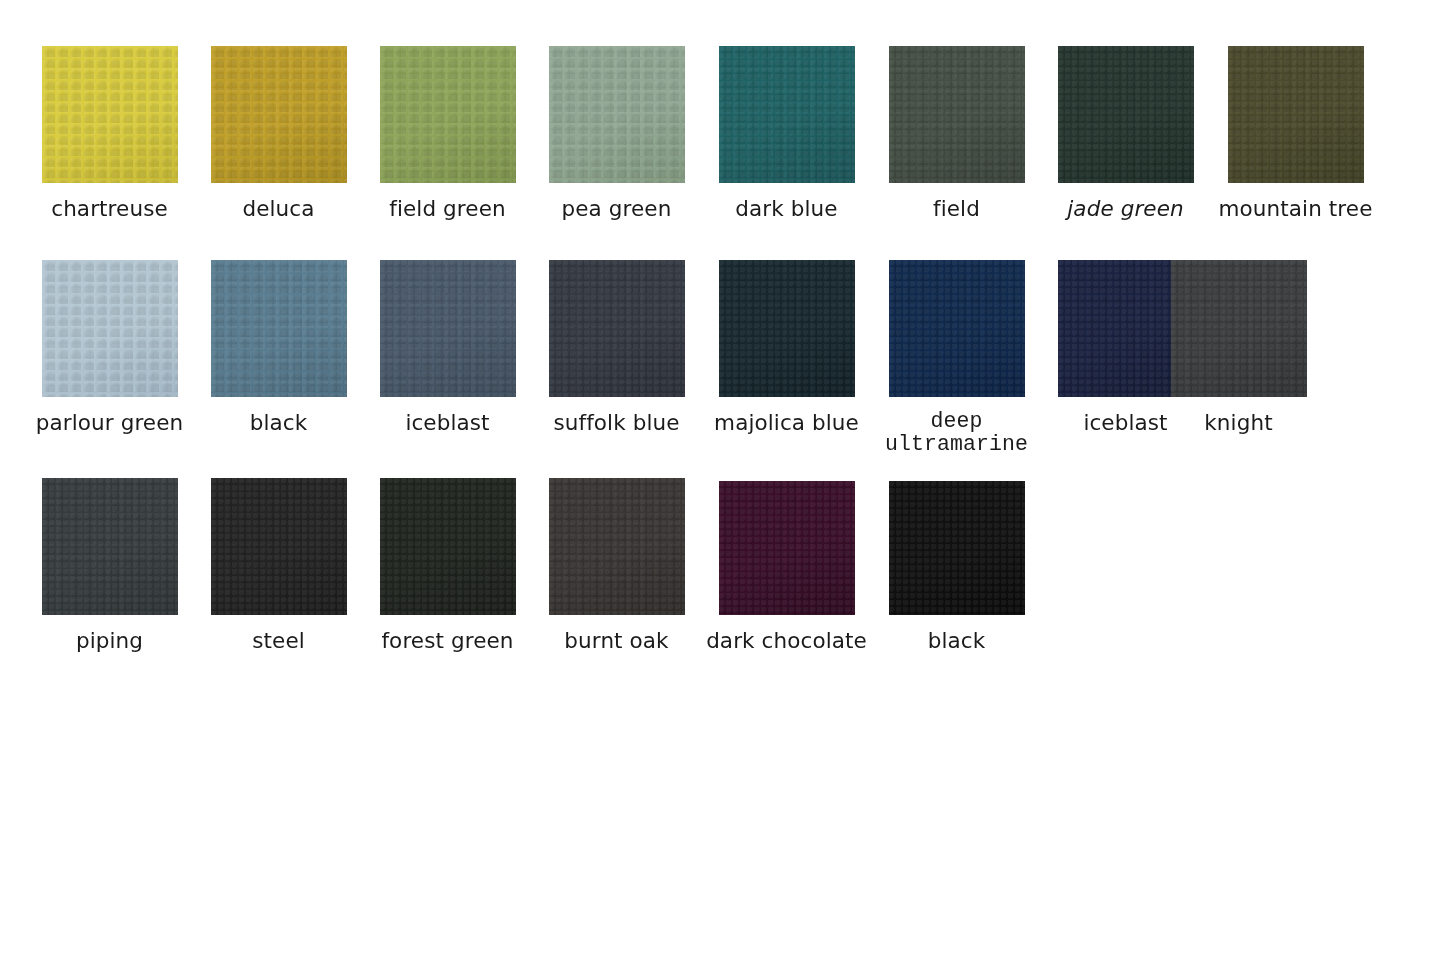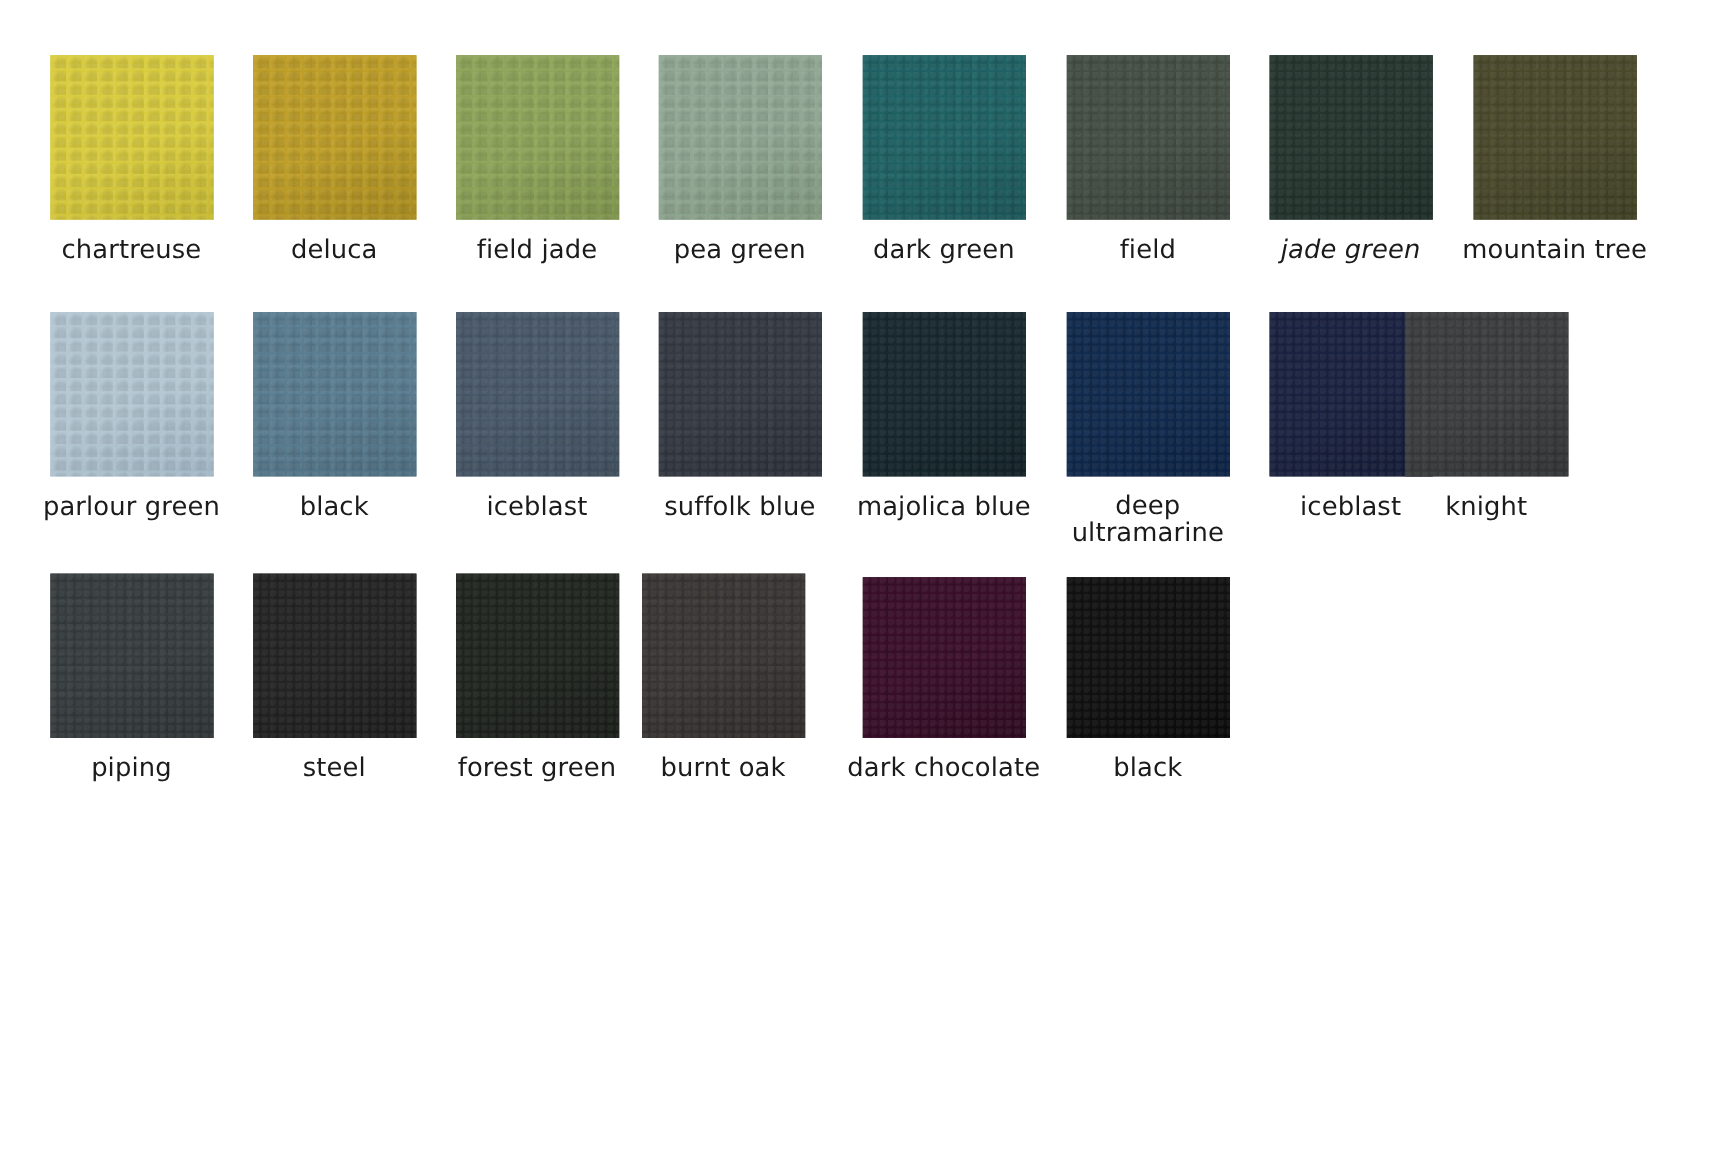--- a/index.html
+++ b/index.html
@@ -66,29 +66,29 @@
     <div class="swatch-cell row-1" style="left: 25px; top: 46px;">
       <div class="swatch-chip" title="chartreuse" style="width: 136px; height: 137px; background-image: radial-gradient(circle at 30% 30%, rgba(255, 255, 255, 0.055) 0px, rgba(255, 255, 255, 0.055) 38%, rgba(0, 0, 0, 0) 60%), radial-gradient(circle at 70% 75%, rgba(0, 0, 0, 0.086) 0px, rgba(0, 0, 0, 0.086) 34%, rgba(0, 0, 0, 0) 62%), linear-gradient(160deg, rgb(217, 204, 63) 0%, rgb(217, 204, 63) 55%, rgb(199, 186, 51) 100%); background-color: rgb(217, 204, 63);"></div>
       <div class="swatch-label">chartreuse</div>
     </div>
     <div class="swatch-cell row-1" style="left: 194px; top: 46px;">
       <div class="swatch-chip" title="deluca" style="width: 136px; height: 137px; background-image: radial-gradient(circle at 30% 30%, rgba(255, 255, 255, 0.055) 0px, rgba(255, 255, 255, 0.055) 38%, rgba(0, 0, 0, 0) 60%), radial-gradient(circle at 70% 75%, rgba(0, 0, 0, 0.086) 0px, rgba(0, 0, 0, 0.086) 34%, rgba(0, 0, 0, 0) 62%), linear-gradient(160deg, rgb(191, 159, 40) 0%, rgb(191, 159, 40) 55%, rgb(169, 140, 31) 100%); background-color: rgb(191, 159, 40);"></div>
       <div class="swatch-label">deluca</div>
     </div>
     <div class="swatch-cell row-1" style="left: 363px; top: 46px;">
       <div class="swatch-chip" title="field green" style="width: 136px; height: 137px; background-image: radial-gradient(circle at 30% 30%, rgba(255, 255, 255, 0.055) 0px, rgba(255, 255, 255, 0.055) 38%, rgba(0, 0, 0, 0) 60%), radial-gradient(circle at 70% 75%, rgba(0, 0, 0, 0.086) 0px, rgba(0, 0, 0, 0.086) 34%, rgba(0, 0, 0, 0) 62%), linear-gradient(160deg, rgb(142, 165, 90) 0%, rgb(142, 165, 90) 55%, rgb(126, 148, 76) 100%); background-color: rgb(142, 165, 90);"></div>
-      <div class="swatch-label">field jade</div>
+      <div class="swatch-label">field green</div>
     </div>
     <div class="swatch-cell row-1" style="left: 532px; top: 46px;">
       <div class="swatch-chip" title="pea green" style="width: 136px; height: 137px; background-image: radial-gradient(circle at 30% 30%, rgba(255, 255, 255, 0.055) 0px, rgba(255, 255, 255, 0.055) 38%, rgba(0, 0, 0, 0) 60%), radial-gradient(circle at 70% 75%, rgba(0, 0, 0, 0.086) 0px, rgba(0, 0, 0, 0.086) 34%, rgba(0, 0, 0, 0) 62%), linear-gradient(160deg, rgb(145, 168, 148) 0%, rgb(145, 168, 148) 55%, rgb(130, 153, 127) 100%); background-color: rgb(145, 168, 148);"></div>
       <div class="swatch-label">pea green</div>
     </div>
     <div class="swatch-cell row-1" style="left: 702px; top: 46px;">
       <div class="swatch-chip" title="dark teal" style="width: 136px; height: 137px; background-image: radial-gradient(circle at 30% 30%, rgba(255, 255, 255, 0.055) 0px, rgba(255, 255, 255, 0.055) 38%, rgba(0, 0, 0, 0) 60%), radial-gradient(circle at 70% 75%, rgba(0, 0, 0, 0.086) 0px, rgba(0, 0, 0, 0.086) 34%, rgba(0, 0, 0, 0) 62%), linear-gradient(160deg, rgb(31, 98, 101) 0%, rgb(31, 98, 101) 55%, rgb(26, 85, 88) 100%); background-color: rgb(31, 98, 101);"></div>
-      <div class="swatch-label">dark green</div>
+      <div class="swatch-label">dark blue</div>
     </div>
     <div class="swatch-cell row-1" style="left: 872px; top: 46px;">
       <div class="swatch-chip" title="lichen" style="width: 136px; height: 137px; background-image: radial-gradient(circle at 30% 30%, rgba(255, 255, 255, 0.055) 0px, rgba(255, 255, 255, 0.055) 38%, rgba(0, 0, 0, 0) 60%), radial-gradient(circle at 70% 75%, rgba(0, 0, 0, 0.086) 0px, rgba(0, 0, 0, 0.086) 34%, rgba(0, 0, 0, 0) 62%), linear-gradient(160deg, rgb(69, 79, 69) 0%, rgb(69, 79, 69) 55%, rgb(57, 66, 58) 100%); background-color: rgb(69, 79, 69);"></div>
       <div class="swatch-label">field</div>
     </div>
     <div class="swatch-cell row-1" style="left: 1041px; top: 46px; font-style: italic;">
       <div class="swatch-chip" title="jade green" style="width: 136px; height: 137px; background-image: radial-gradient(circle at 30% 30%, rgba(255, 255, 255, 0.055) 0px, rgba(255, 255, 255, 0.055) 38%, rgba(0, 0, 0, 0) 60%), radial-gradient(circle at 70% 75%, rgba(0, 0, 0, 0.086) 0px, rgba(0, 0, 0, 0.086) 34%, rgba(0, 0, 0, 0) 62%), linear-gradient(160deg, rgb(37, 54, 47) 0%, rgb(37, 54, 47) 55%, rgb(29, 44, 38) 100%); background-color: rgb(37, 54, 47);"></div>
       <div class="swatch-label">jade green</div>
     </div>
     <div class="swatch-cell row-1" style="left: 1211px; top: 46px;">
@@ -108,21 +108,21 @@
       <div class="swatch-label">iceblast</div>
     </div>
     <div class="swatch-cell row-2" style="left: 532px; top: 260px;">
       <div class="swatch-chip" title="suffolk blue" style="width: 136px; height: 137px; background-image: radial-gradient(circle at 30% 30%, rgba(255, 255, 255, 0.055) 0px, rgba(255, 255, 255, 0.055) 38%, rgba(0, 0, 0, 0) 60%), radial-gradient(circle at 70% 75%, rgba(0, 0, 0, 0.086) 0px, rgba(0, 0, 0, 0.086) 34%, rgba(0, 0, 0, 0) 62%), linear-gradient(160deg, rgb(52, 57, 67) 0%, rgb(52, 57, 67) 55%, rgb(43, 47, 56) 100%); background-color: rgb(52, 57, 67);"></div>
       <div class="swatch-label">suffolk blue</div>
     </div>
     <div class="swatch-cell row-2" style="left: 702px; top: 260px;">
       <div class="swatch-chip" title="majolica blue" style="width: 136px; height: 137px; background-image: radial-gradient(circle at 30% 30%, rgba(255, 255, 255, 0.055) 0px, rgba(255, 255, 255, 0.055) 38%, rgba(0, 0, 0, 0) 60%), radial-gradient(circle at 70% 75%, rgba(0, 0, 0, 0.086) 0px, rgba(0, 0, 0, 0.086) 34%, rgba(0, 0, 0, 0) 62%), linear-gradient(160deg, rgb(23, 40, 47) 0%, rgb(23, 40, 47) 55%, rgb(16, 32, 38) 100%); background-color: rgb(23, 40, 47);"></div>
       <div class="swatch-label">majolica blue</div>
     </div>
-    <div class="swatch-cell row-2" style="left: 872px; top: 260px;">
+    <div class="swatch-cell row-2" style="left: 872px; top: 260px; font-family: Liberation Mono, monospace;">
       <div class="swatch-chip" title="deep
 ultramarine" style="width: 136px; height: 137px; background-image: radial-gradient(circle at 30% 30%, rgba(255, 255, 255, 0.055) 0px, rgba(255, 255, 255, 0.055) 38%, rgba(0, 0, 0, 0) 60%), radial-gradient(circle at 70% 75%, rgba(0, 0, 0, 0.086) 0px, rgba(0, 0, 0, 0.086) 34%, rgba(0, 0, 0, 0) 62%), linear-gradient(160deg, rgb(16, 42, 78) 0%, rgb(16, 42, 78) 55%, rgb(11, 34, 68) 100%); background-color: rgb(16, 42, 78);"></div>
       <div class="swatch-label label-tight">deep
 ultramarine</div>
     </div>
     <div class="swatch-cell row-2" style="left: 1041px; top: 260px;">
       <div class="swatch-chip" title="bilberry" style="width: 136px; height: 137px; background-image: radial-gradient(circle at 30% 30%, rgba(255, 255, 255, 0.055) 0px, rgba(255, 255, 255, 0.055) 38%, rgba(0, 0, 0, 0) 60%), radial-gradient(circle at 70% 75%, rgba(0, 0, 0, 0.086) 0px, rgba(0, 0, 0, 0.086) 34%, rgba(0, 0, 0, 0) 62%), linear-gradient(160deg, rgb(26, 34, 65) 0%, rgb(26, 34, 65) 55%, rgb(20, 27, 54) 100%); background-color: rgb(26, 34, 65);"></div>
       <div class="swatch-label">iceblast</div>
     </div>
     <div class="swatch-cell row-2" style="left: 1154px; top: 260px;">
@@ -134,21 +134,21 @@
       <div class="swatch-label">piping</div>
     </div>
     <div class="swatch-cell row-3" style="left: 194px; top: 478px;">
       <div class="swatch-chip" title="steel" style="width: 136px; height: 137px; background-image: radial-gradient(circle at 30% 30%, rgba(255, 255, 255, 0.055) 0px, rgba(255, 255, 255, 0.055) 38%, rgba(0, 0, 0, 0) 60%), radial-gradient(circle at 70% 75%, rgba(0, 0, 0, 0.086) 0px, rgba(0, 0, 0, 0.086) 34%, rgba(0, 0, 0, 0) 62%), linear-gradient(160deg, rgb(36, 36, 36) 0%, rgb(36, 36, 36) 55%, rgb(28, 28, 28) 100%); background-color: rgb(36, 36, 36);"></div>
       <div class="swatch-label">steel</div>
     </div>
     <div class="swatch-cell row-3" style="left: 363px; top: 478px;">
       <div class="swatch-chip" title="forest green" style="width: 136px; height: 137px; background-image: radial-gradient(circle at 30% 30%, rgba(255, 255, 255, 0.055) 0px, rgba(255, 255, 255, 0.055) 38%, rgba(0, 0, 0, 0) 60%), radial-gradient(circle at 70% 75%, rgba(0, 0, 0, 0.086) 0px, rgba(0, 0, 0, 0.086) 34%, rgba(0, 0, 0, 0) 62%), linear-gradient(160deg, rgb(32, 37, 31) 0%, rgb(32, 37, 31) 55%, rgb(25, 29, 24) 100%); background-color: rgb(32, 37, 31);"></div>
       <div class="swatch-label">forest green</div>
     </div>
-    <div class="swatch-cell row-3" style="left: 518px; top: 478px; text-align: center;">
+    <div class="swatch-cell row-3" style="left: 532px; top: 478px; text-align: center;">
       <div class="swatch-chip" title="burnt oak" style="width: 136px; height: 137px; background-image: radial-gradient(circle at 30% 30%, rgba(255, 255, 255, 0.055) 0px, rgba(255, 255, 255, 0.055) 38%, rgba(0, 0, 0, 0) 60%), radial-gradient(circle at 70% 75%, rgba(0, 0, 0, 0.086) 0px, rgba(0, 0, 0, 0.086) 34%, rgba(0, 0, 0, 0) 62%), linear-gradient(160deg, rgb(57, 54, 52) 0%, rgb(57, 54, 52) 55%, rgb(47, 44, 42) 100%); background-color: rgb(57, 54, 52);"></div>
       <div class="swatch-label">burnt oak</div>
     </div>
     <div class="swatch-cell row-3" style="left: 702px; top: 481px;">
       <div class="swatch-chip" title="dark chocolate" style="width: 136px; height: 134px; background-image: radial-gradient(circle at 30% 30%, rgba(255, 255, 255, 0.055) 0px, rgba(255, 255, 255, 0.055) 38%, rgba(0, 0, 0, 0) 60%), radial-gradient(circle at 70% 75%, rgba(0, 0, 0, 0.086) 0px, rgba(0, 0, 0, 0.086) 34%, rgba(0, 0, 0, 0) 62%), linear-gradient(160deg, rgb(58, 14, 42) 0%, rgb(58, 14, 42) 55%, rgb(46, 10, 33) 100%); background-color: rgb(58, 14, 42);"></div>
       <div class="swatch-label">dark chocolate</div>
     </div>
     <div class="swatch-cell row-3" style="left: 872px; top: 481px;">
       <div class="swatch-chip" title="black" style="width: 136px; height: 134px; background-image: radial-gradient(circle at 30% 30%, rgba(255, 255, 255, 0.055) 0px, rgba(255, 255, 255, 0.055) 38%, rgba(0, 0, 0, 0) 60%), radial-gradient(circle at 70% 75%, rgba(0, 0, 0, 0.086) 0px, rgba(0, 0, 0, 0.086) 34%, rgba(0, 0, 0, 0) 62%), linear-gradient(160deg, rgb(17, 17, 17) 0%, rgb(17, 17, 17) 55%, rgb(10, 10, 10) 100%); background-color: rgb(17, 17, 17);"></div>
       <div class="swatch-label">black</div>

